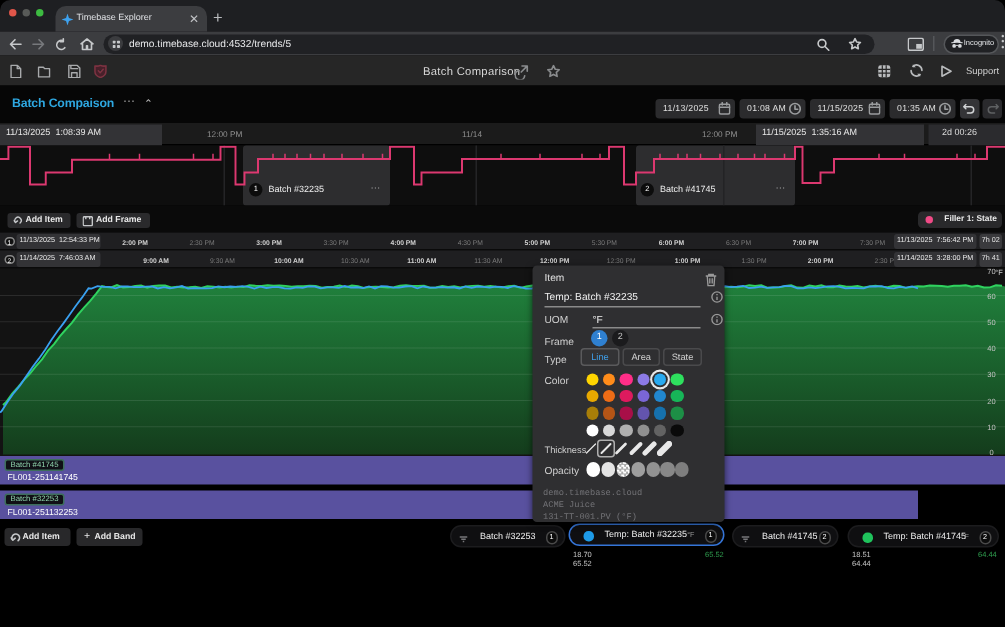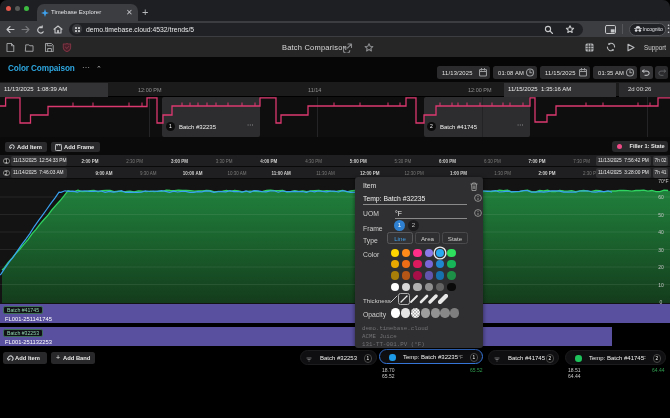--- a/index.html
+++ b/index.html
@@ -76,21 +76,21 @@
  <path class="ic" style="stroke:#b9bbbd" d="M2.6,2.2 A3.6 3.6 0 0 1 8.6,5 M7.4,7.8 A3.6 3.6 0 0 1 1.4,5"></path>
  <path d="M2.6,0.8 V2.8 H4.6 Z" fill="#b9bbbd"></path>
     <path d="M7.4,9.2 V7.2 H5.4 Z" fill="#b9bbbd"></path>
 </svg>
 <svg class="abs" style="left:626.5px;top:42.5px" width="8" height="9" viewBox="0 0 8 9">
     <path class="ic" style="stroke:#b9bbbd" d="M1,1.2 L7,4.5 L1,7.8 Z"></path>
   </svg>
 <div class="abs" style="left:644px;top:43.5px;font-size:6.3px;color:#cfcfcf">Support</div>
 
 <div class="abs" style="left:0;top:57px;width:670px;height:25px;background:#060606"></div>
-<div class="abs" style="left:8px;top:63.5px;font-size:8.2px;font-weight:700;color:#2ea7e0;letter-spacing:-0.1px">Color Compaison</div>
+<div class="abs" style="left:8px;top:63.5px;font-size:8.2px;font-weight:700;color:#2ea7e0;letter-spacing:-0.1px">Batch Compaison</div>
 <div class="abs" style="left:82px;top:63px;font-size:8px;color:#9a9a9a">⋯</div>
 <div class="abs" style="left:96px;top:65px;font-size:7px;color:#bbb">⌃</div>
 
 <div class="abs" style="left:437px;top:65.5px;width:53px;height:13px;background:#2b2b2d;border-radius:2.5px"></div>
 <div class="abs" style="left:442px;top:69.5px;font-size:5.8px;color:#e0e0e0;letter-spacing:0.2px">11/13/2025</div>
 <svg class="abs" style="left:479px;top:68px" width="8" height="9" viewBox="0 0 8 9">
     <rect x="0.5" y="1.5" width="7" height="6.5" rx="1" class="ic" style="stroke:#9a9c9e"></rect>
     <path class="ic" style="stroke:#9a9c9e" d="M0.5,3.5 H7.5 M2.5,0.5 V2 M5.5,0.5 V2"></path>
   </svg>
 <div class="abs" style="left:493px;top:65.5px;width:43.5px;height:13px;background:#2b2b2d;border-radius:2.5px"></div>

